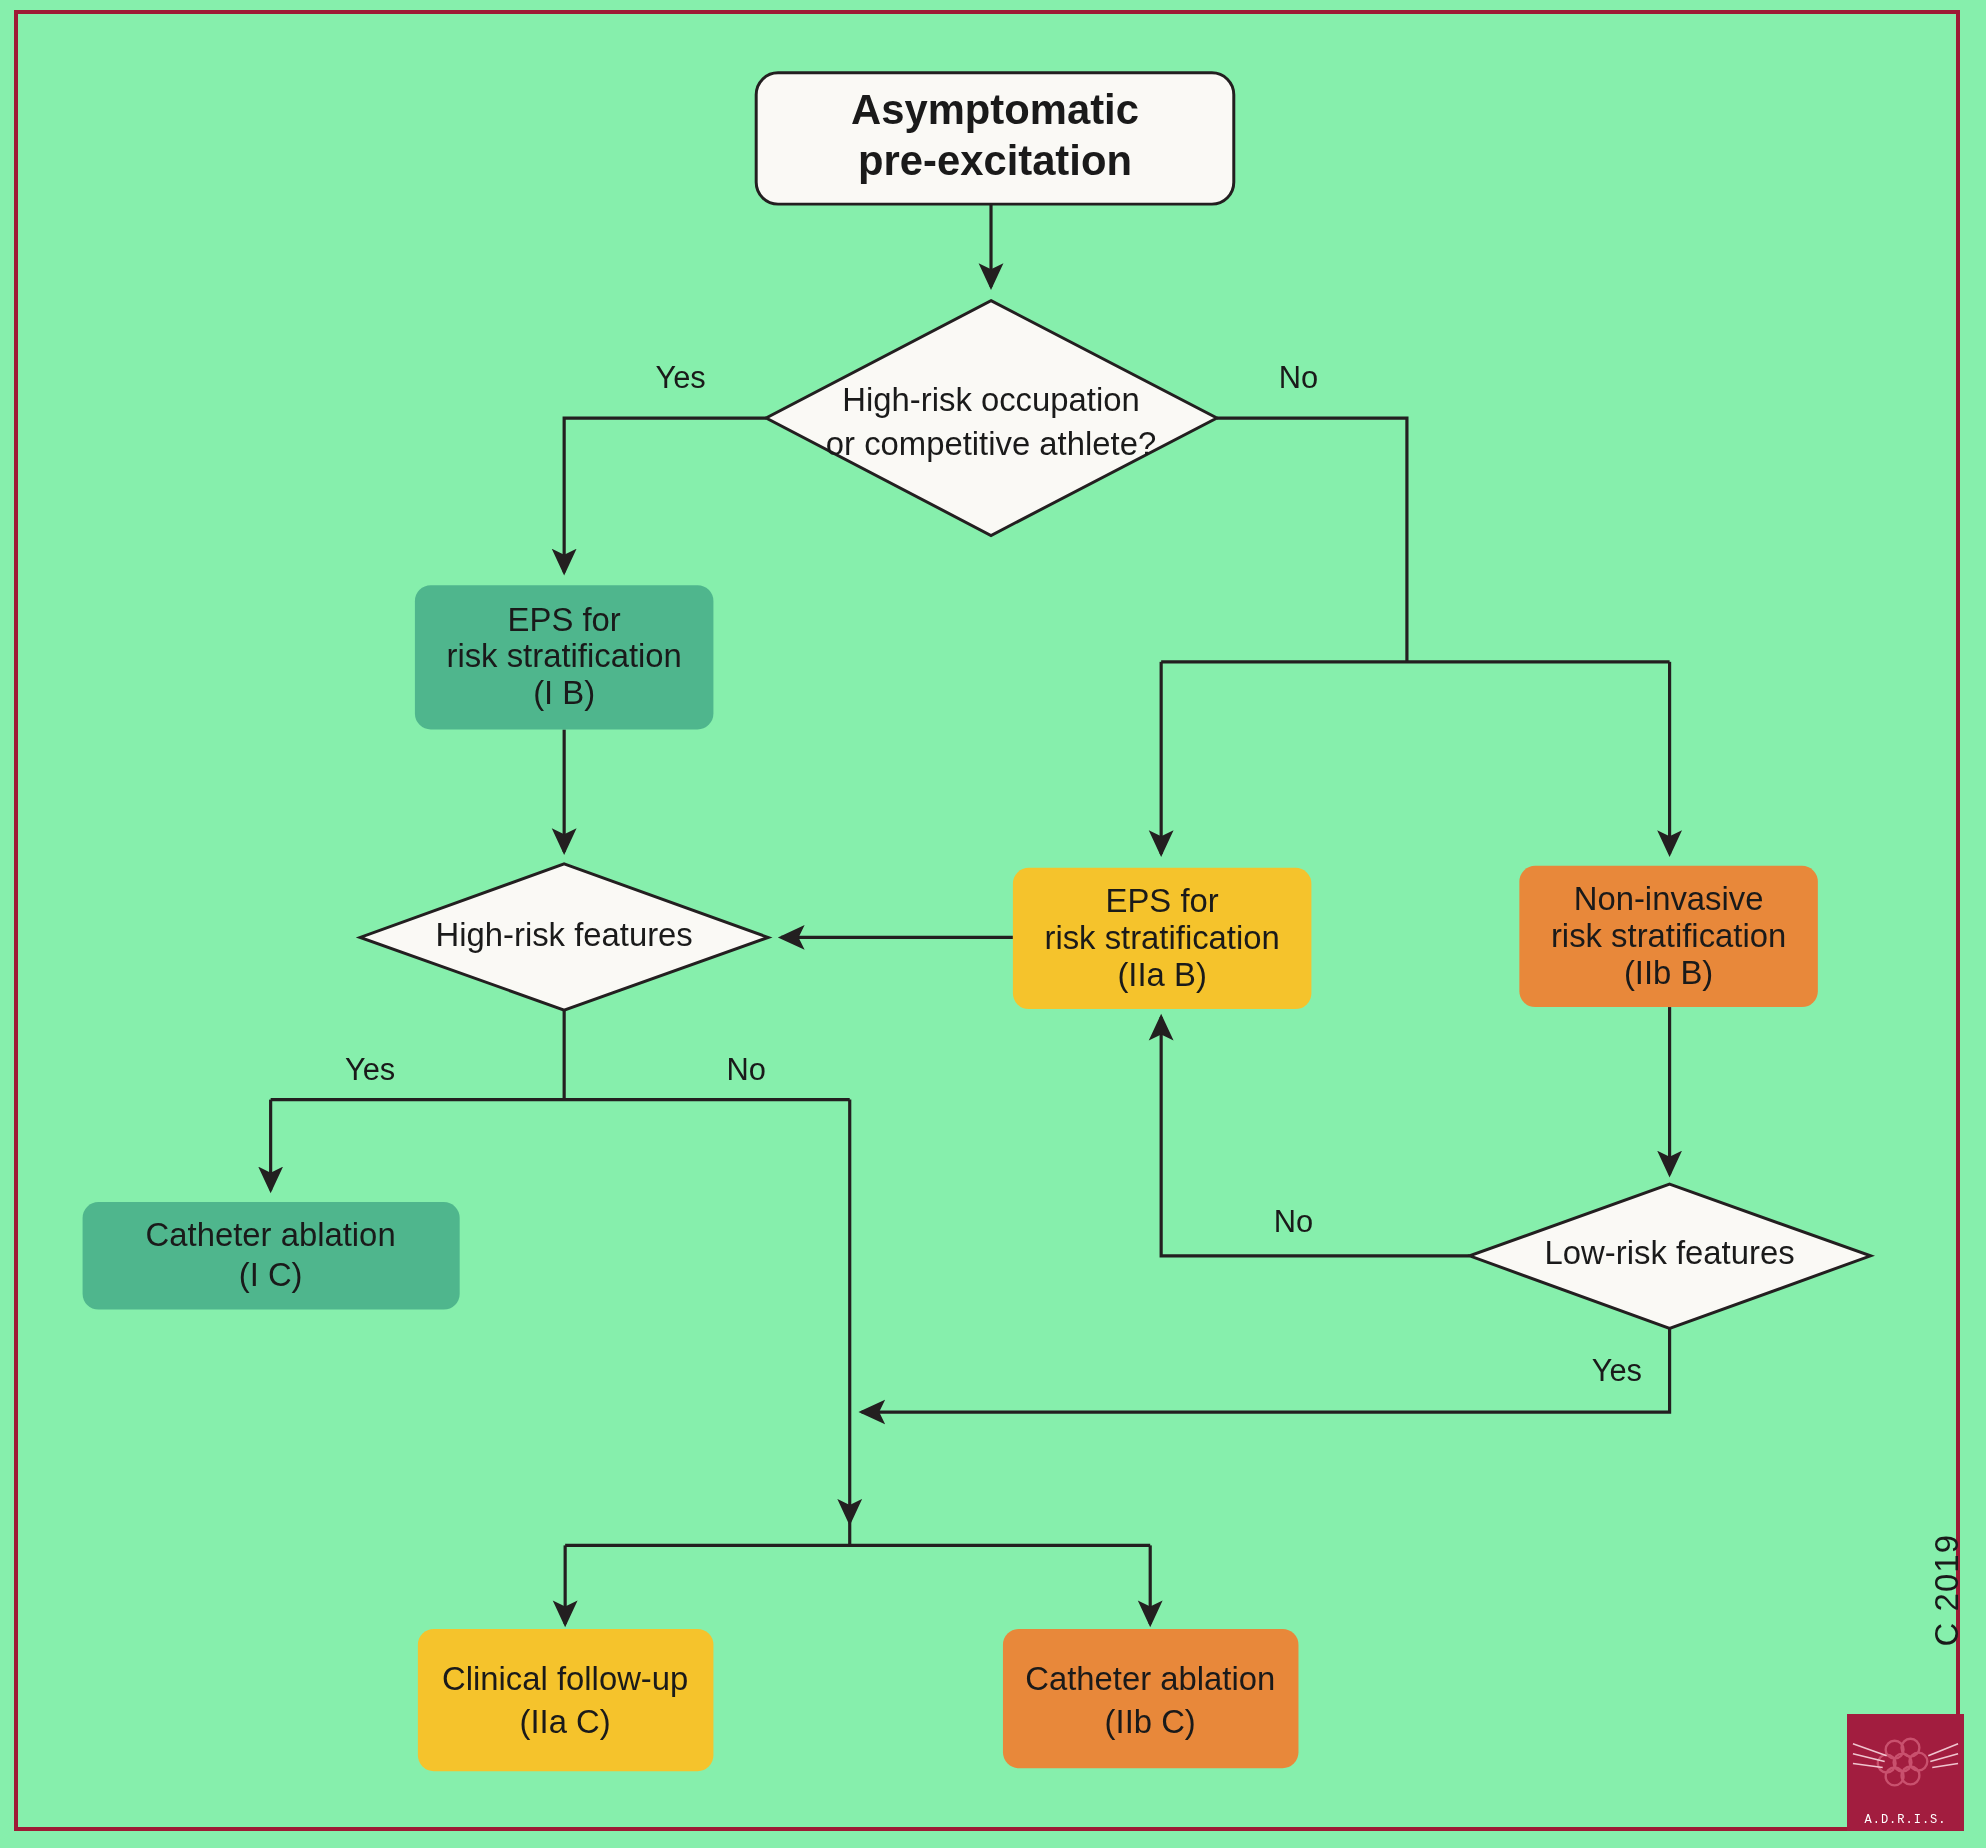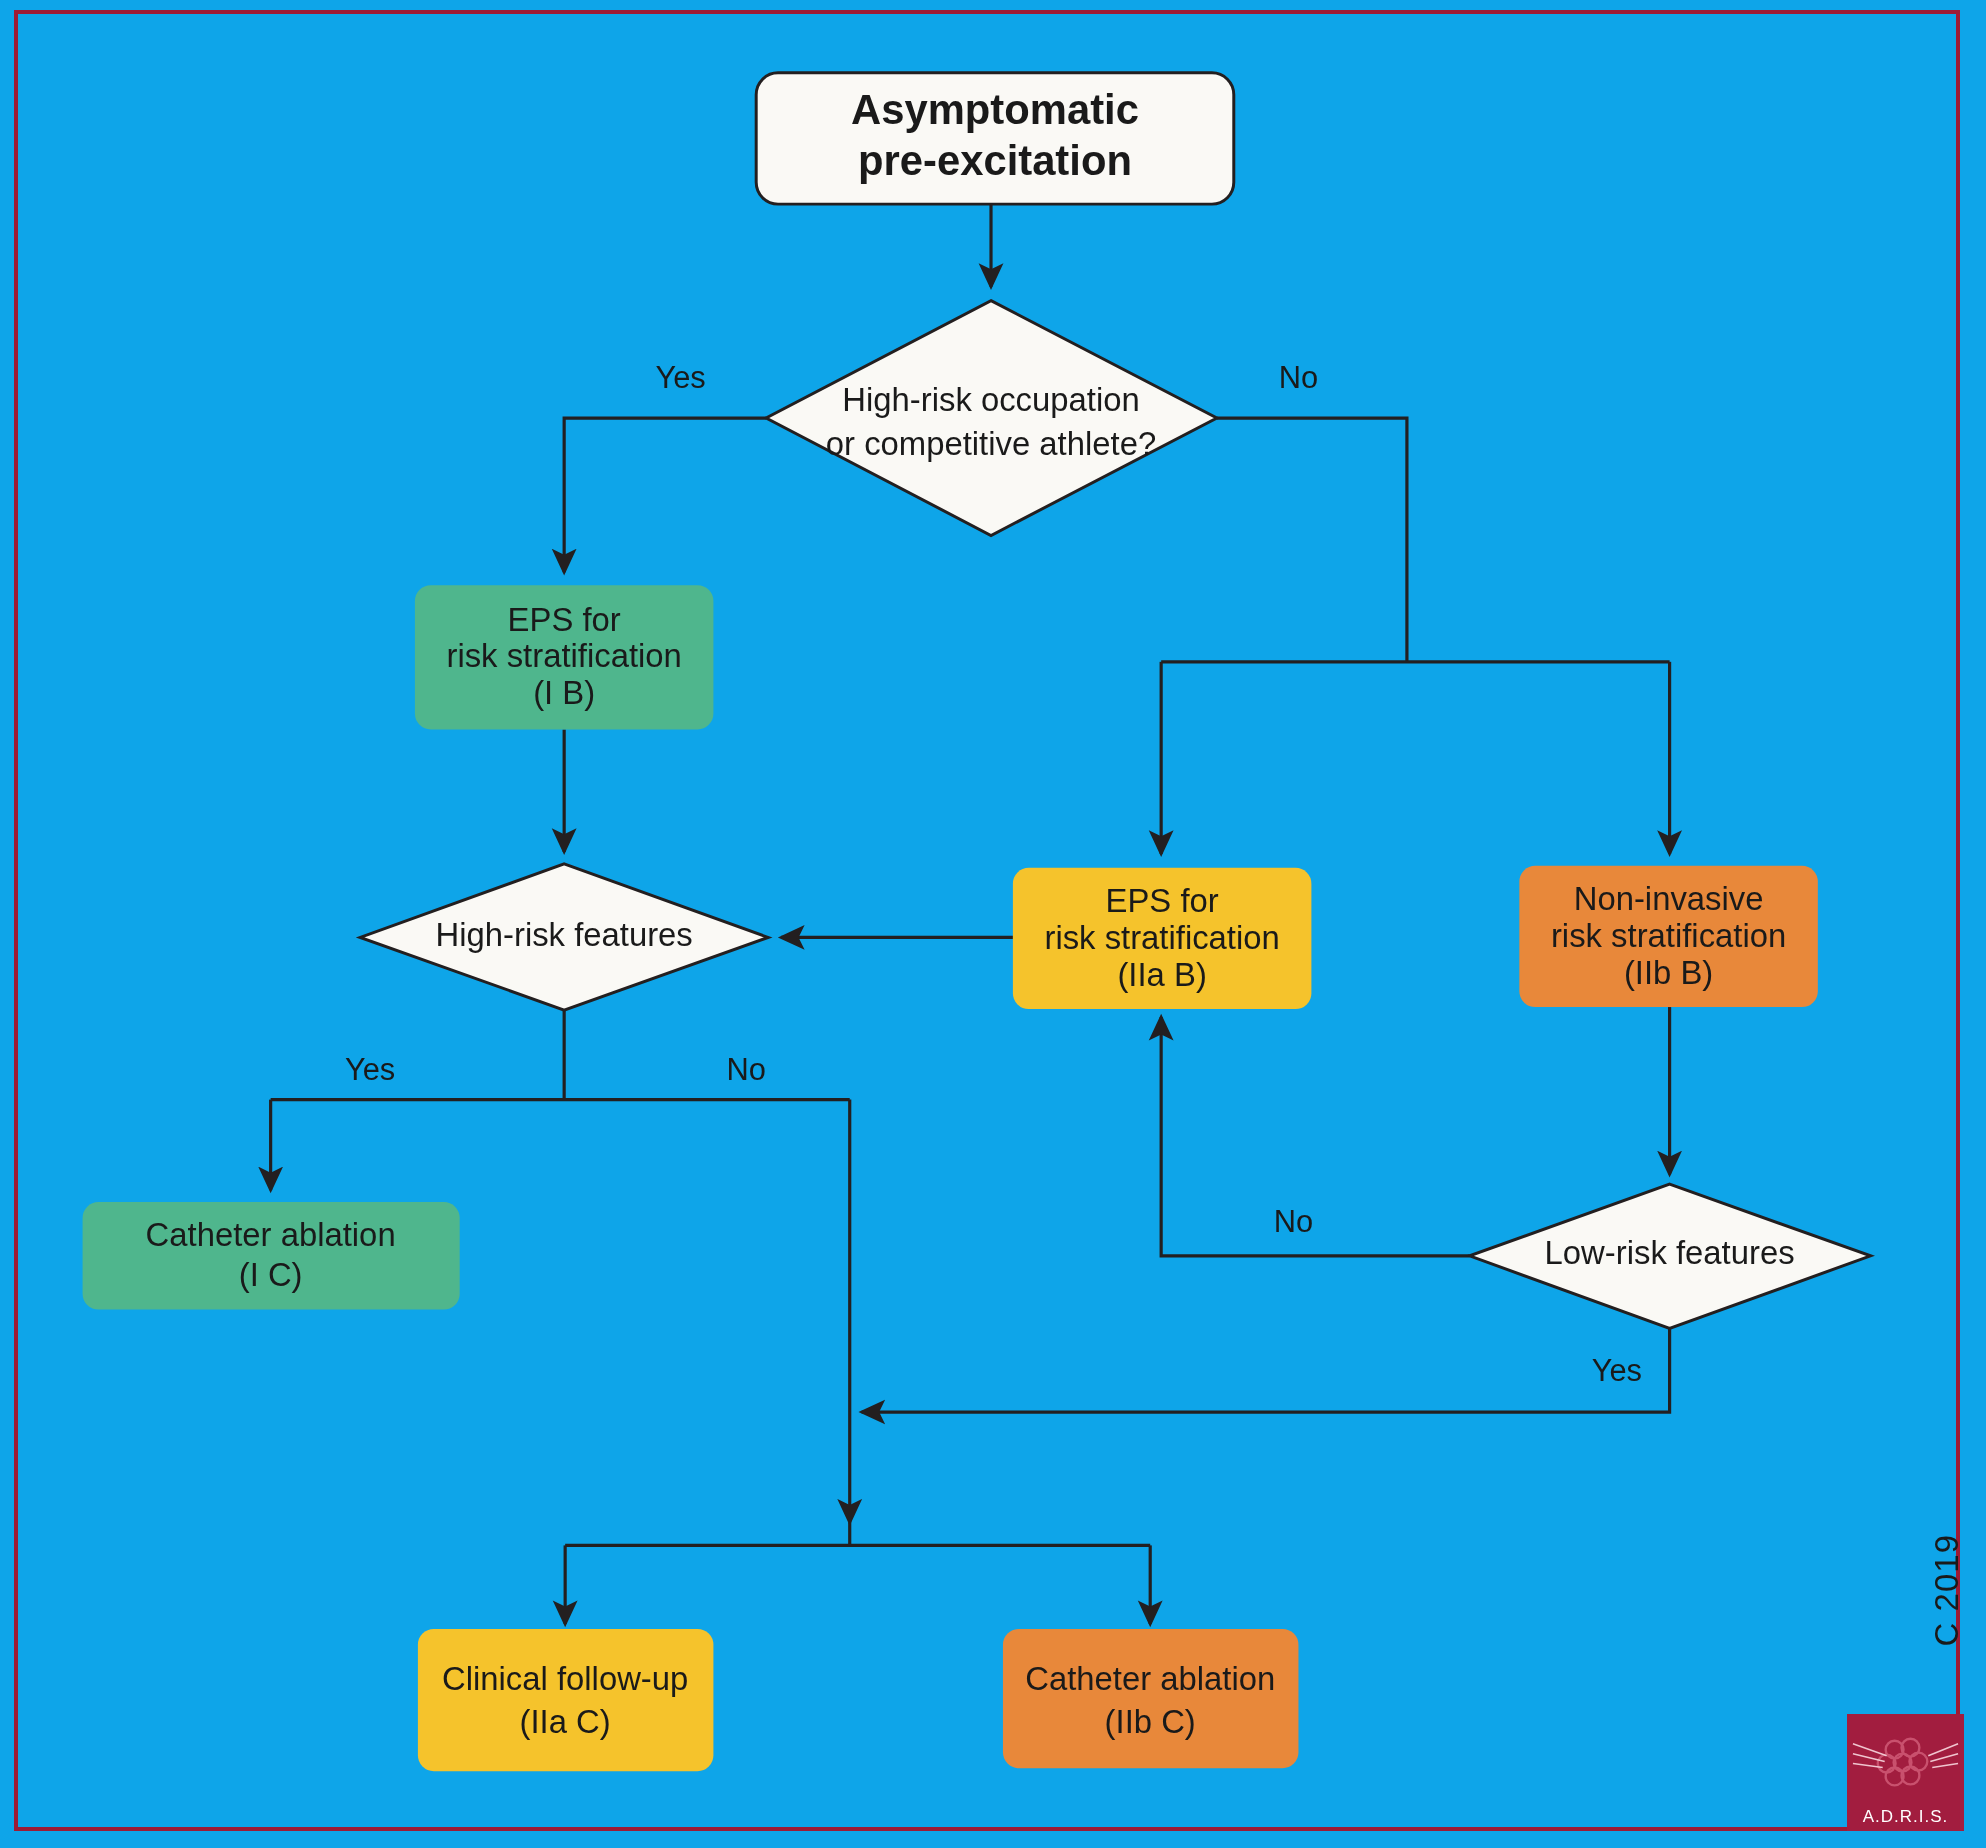--- a/index.html
+++ b/index.html
@@ -4,21 +4,21 @@
 <style>
   html, body {
     margin: 0;
     padding: 0;
     background: #ffffff;
   }
   #page {
     position: relative;
     width: 1986px;
     height: 1849px;
-    background: #0ea5e9;
+    background: #86efac;
     font-family: "Liberation Sans", sans-serif;
     overflow: hidden;
   }
   .page-border {
     position: absolute;
     left: 14px;
     top: 10px;
     width: 1946px;
     height: 1821px;
     border: 4px solid #9e1b35;
@@ -88,22 +88,22 @@
     background: #a21d3f;
     overflow: hidden;
   }
   .logo-text {
     position: absolute;
     left: 0;
     right: 0;
     bottom: 4px;
     text-align: center;
     color: #ffffff;
-    font-family: Liberation Sans, sans-serif;
-    font-size: 17px;
+    font-family: Liberation Mono, monospace;
+    font-size: 12px;
     letter-spacing: 1px;
   }
 </style>
 </head>
 <body>
 
 <div id="page">
 
   <div class="page-border"></div>
 

